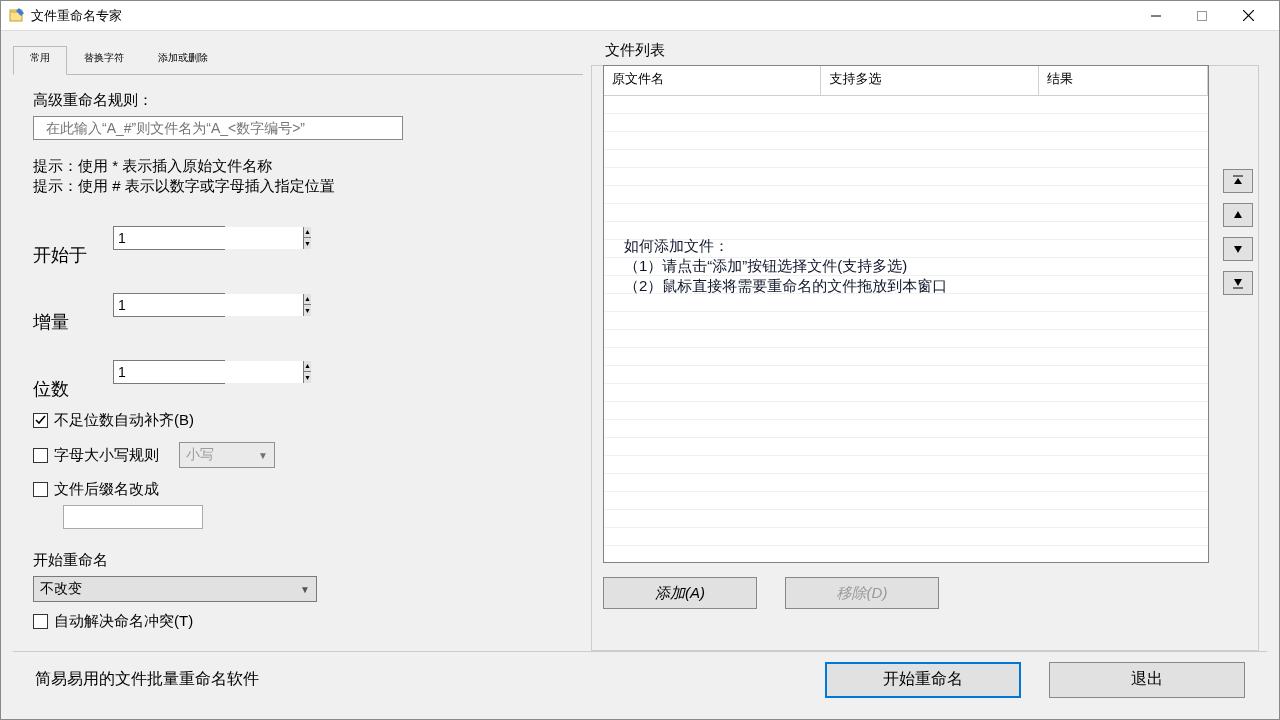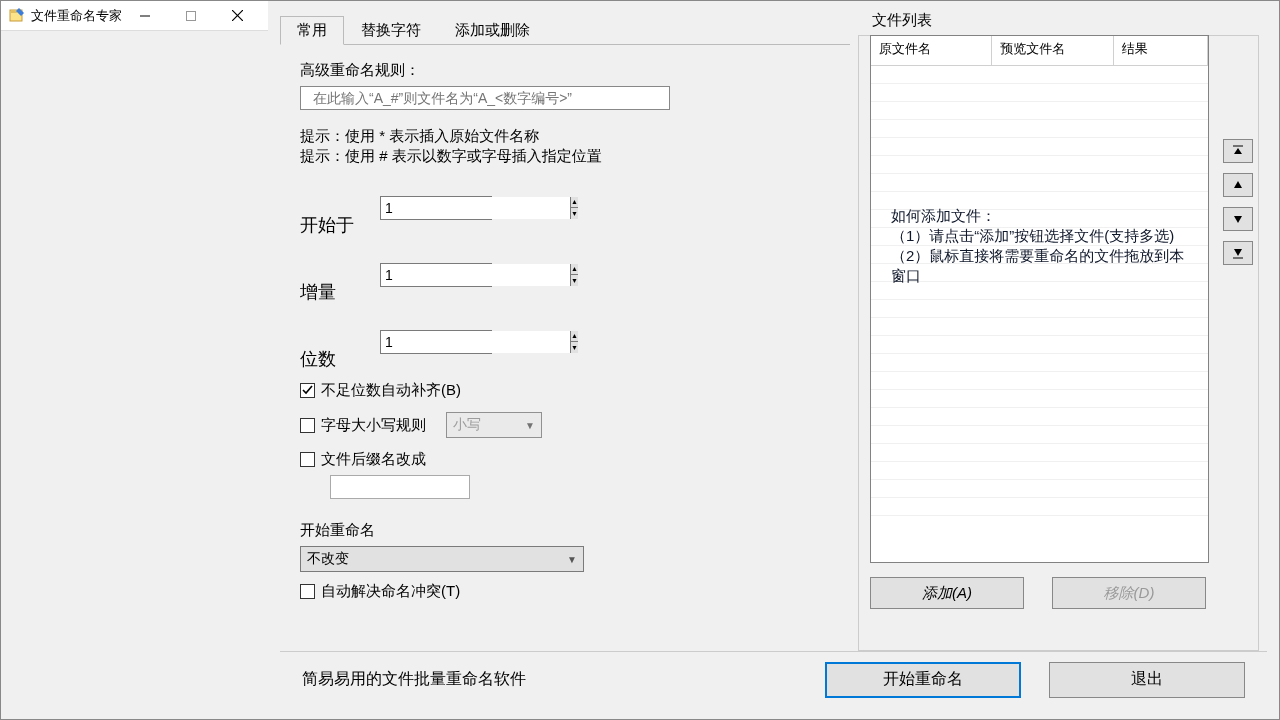--- a/index.html
+++ b/index.html
@@ -9,21 +9,21 @@
   background: #f0f0f0;
   width: 1280px;
   height: 720px;
   overflow: hidden;
   color: #000;
 }
 .window {
   width: 1280px; height: 720px;
   background: #f0f0f0;
   border: 1px solid #888;
-  display: flex; 
+  display: flex; flex-direction: column;
 }
 .titlebar {
   height: 30px; background: #fff;
   display: flex; align-items: center;
   padding: 0 8px;
   border-bottom: 1px solid #ddd;
 }
 .titlebar .app-icon {
   width: 16px; height: 16px; margin-right: 6px;
   display:inline-block;
@@ -36,21 +36,21 @@
   display: flex; flex-direction: column;
 }
 .upper { flex:1; display:flex; }
 .left-pane { width: 570px; padding-top: 6px; }
 .right-pane { flex:1; padding-left: 20px; position:relative; }
 
 .tabs { border-bottom: 1px solid #bbb; display:flex; height: 30px; }
 .tab {
   padding: 4px 16px 3px; border:1px solid transparent;
   border-bottom:none; position:relative; top:1px;
-  font-size:15px;
+  font-size:10px;
 }
 .tab.active {
   border-color:#bbb; background:#f0f0f0;
   border-bottom:1px solid #f0f0f0;
 }
 .tab:not(.active) { color:#000; }
 
 .form-area { padding: 16px 20px 0 20px; }
 .lbl { font-size:15px; }
 .rule-label { margin-bottom:6px; }
@@ -249,21 +249,21 @@
         </div>
       </div>
 
       <div class="right-pane">
         <div class="group-border"></div>
         <div class="right-group-label">文件列表</div>
 
         <div class="filelist-box" style="top:26px;">
           <div class="fl-header">
             <div style="width:36%;">原文件名</div>
-            <div style="width:36%;">预览文件名</div>
+            <div style="width:36%;">支持多选</div>
             <div style="flex:1;">结果</div>
           </div>
           <div class="fl-body">
             <div class="grid-lines">
               <div></div>
                 <div></div>
                 <div></div>
                 <div></div>
                 <div></div>
                 <div></div>

